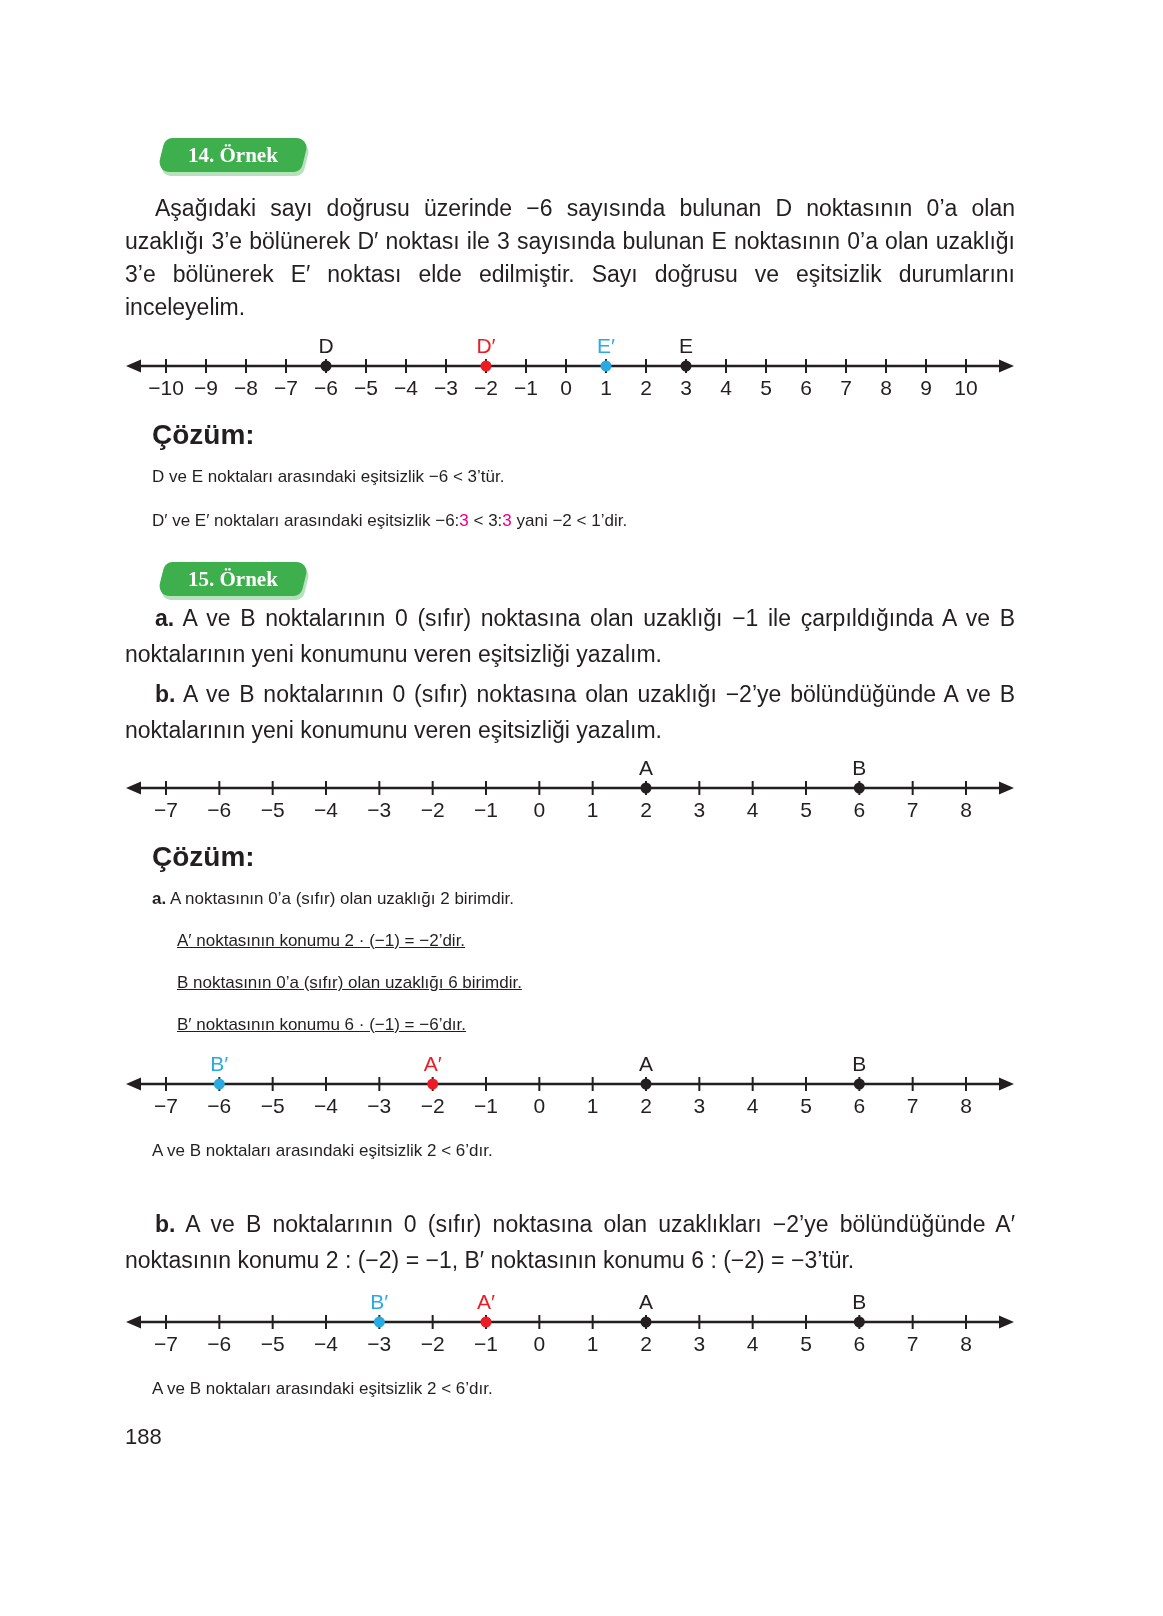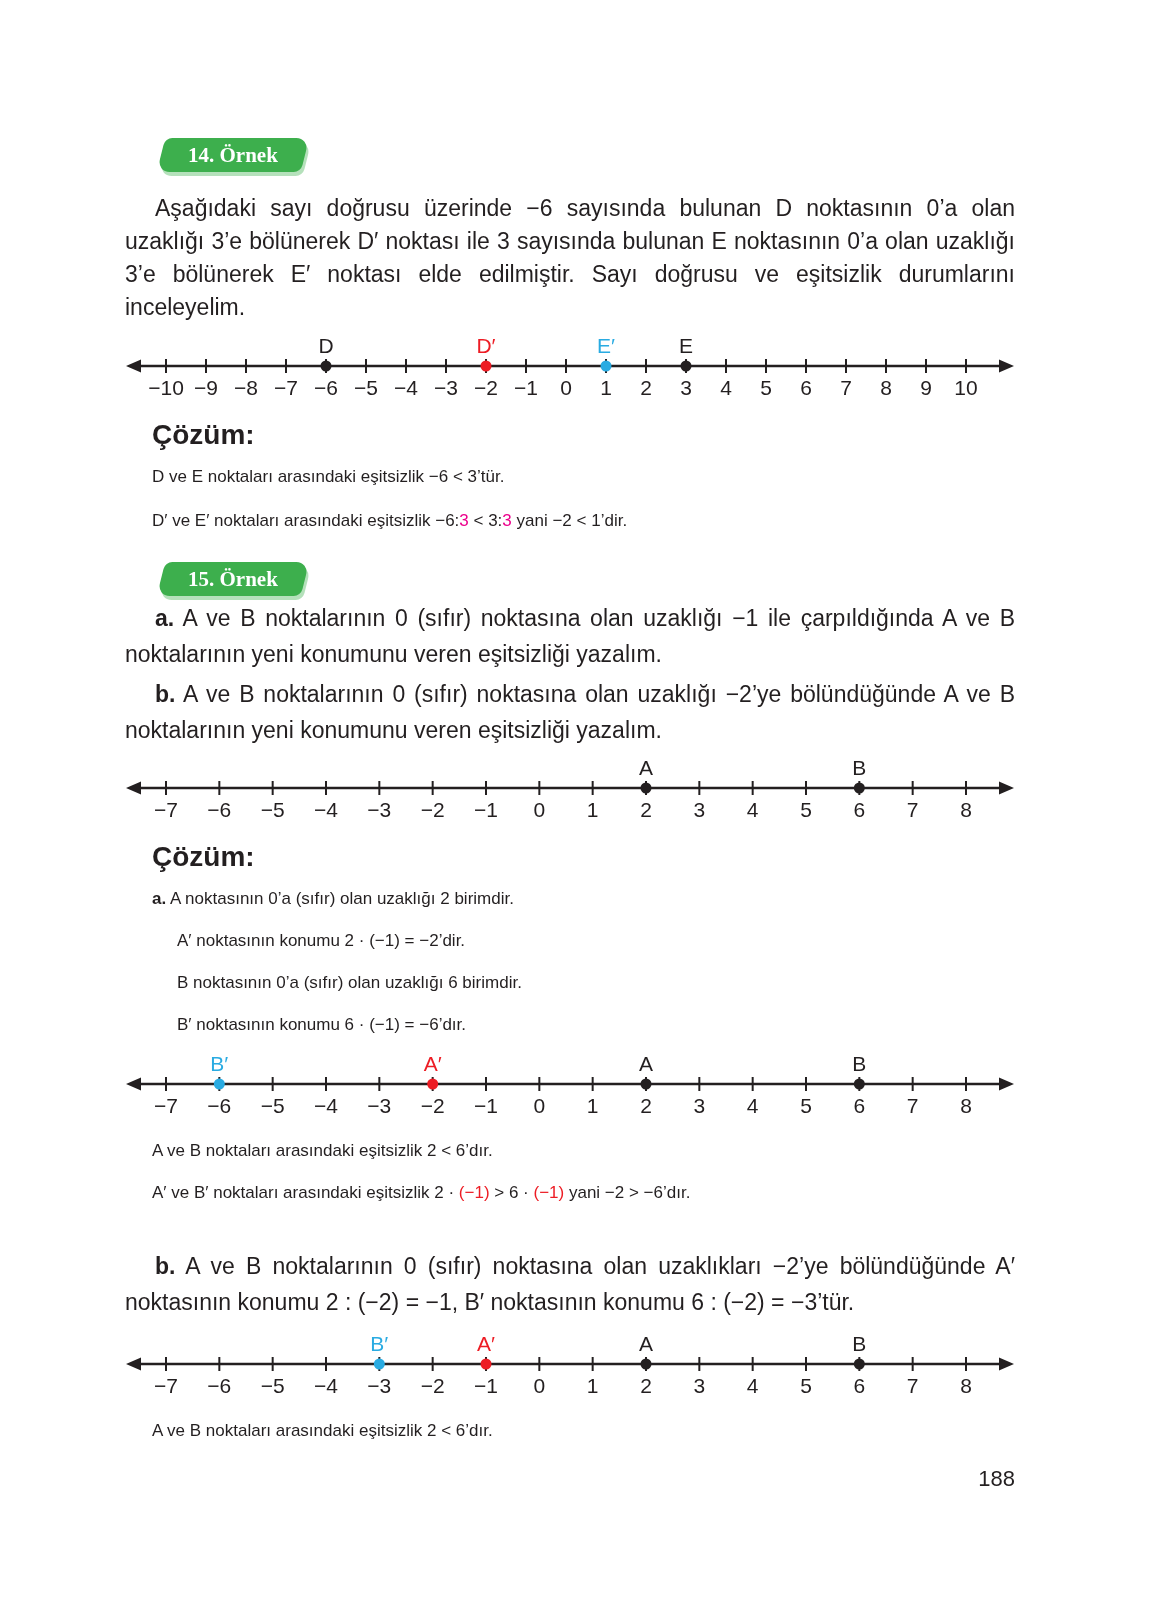--- a/index.html
+++ b/index.html
@@ -24,27 +24,27 @@
   .para{
     margin-top:20px;font-size:23px;line-height:33px;
     text-align:justify;text-indent:30px;
   }
   .para.loose{line-height:36px;margin-top:4px;}
   .para.bpara{margin-top:40px;line-height:36px;}
   .solution-title{
     margin:18px 0 0 27px;font-size:28px;line-height:26px;font-weight:bold;
   }
   .sol{margin:12px 0 0 27px;font-size:17px;line-height:30px;}
-  .sol.sub{margin-left:52px;}
+  .sol.sub{margin-left:52px;text-decoration:underline;}
   .sol.gap{margin-top:14px;}
   .numberline{margin-top:6px;}
   .numberline.tight{margin-top:4px;}
   .numberline.mid{margin-top:8px;}
   .page-number{
-    margin-top:20px;text-align:right;font-size:22px;line-height:26px;
+    margin-top:20px;text-align:left;font-size:22px;line-height:26px;
   }
   .seg-b{font-weight:bold;}
 </style>
 </head>
 <body>
 
 <div class="page">
   <div class="content">
 
     <div class="badge-row">
@@ -218,21 +218,20 @@
           <circle cx="307.6666666666667" cy="36" r="5.5" fill="#ed1c24"></circle>
           <text x="307.6666666666667" y="23" text-anchor="middle" font-size="21" fill="#ed1c24">A′</text>
           <circle cx="521" cy="36" r="5.5" fill="#231f20"></circle>
           <text x="521" y="23" text-anchor="middle" font-size="21" fill="#231f20">A</text>
           <circle cx="734.3333333333334" cy="36" r="5.5" fill="#231f20"></circle>
           <text x="734.3333333333334" y="23" text-anchor="middle" font-size="21" fill="#231f20">B</text>
         </svg>
       </div>
 
     <p class="sol gap">A ve B noktaları arasındaki eşitsizlik 2 &lt; 6’dır.</p>
-    <p class="sol"><span>A′ ve B′ noktaları arasındaki eşitsizlik 2 · </span><span style="color: rgb(237, 28, 36);">(−1)</span><span> &gt; 6 · </span><span style="color: rgb(237, 28, 36);">(−1)</span><span> yani −2 &gt; −6’dır.</span></p>
 
     <p class="para bpara"><span class="seg-b">b.</span><span> A ve B noktalarının 0 (sıfır) noktasına olan uzaklıkları −2’ye bölündüğünde A′ noktasının konumu 2 : (−2) = −1, B′ noktasının konumu 6 : (−2) = −3’tür.</span></p>
 
     <div class="numberline mid">
         <svg width="890" height="74" viewBox="0 0 890 74" xmlns="http://www.w3.org/2000/svg" style="font-family:'Liberation Sans',sans-serif;display:block">
           <line x1="12" y1="36" x2="878" y2="36" stroke="#231f20" stroke-width="2.4"></line>
           <polygon points="1,36 16,29.5 16,42.5" fill="#231f20"></polygon>
           <polygon points="889,36 874,29.5 874,42.5" fill="#231f20"></polygon>
           <line x1="41" y1="29" x2="41" y2="43" stroke="#231f20" stroke-width="2"></line>
           <text x="41" y="65" text-anchor="middle" font-size="21" fill="#231f20">−7</text>

